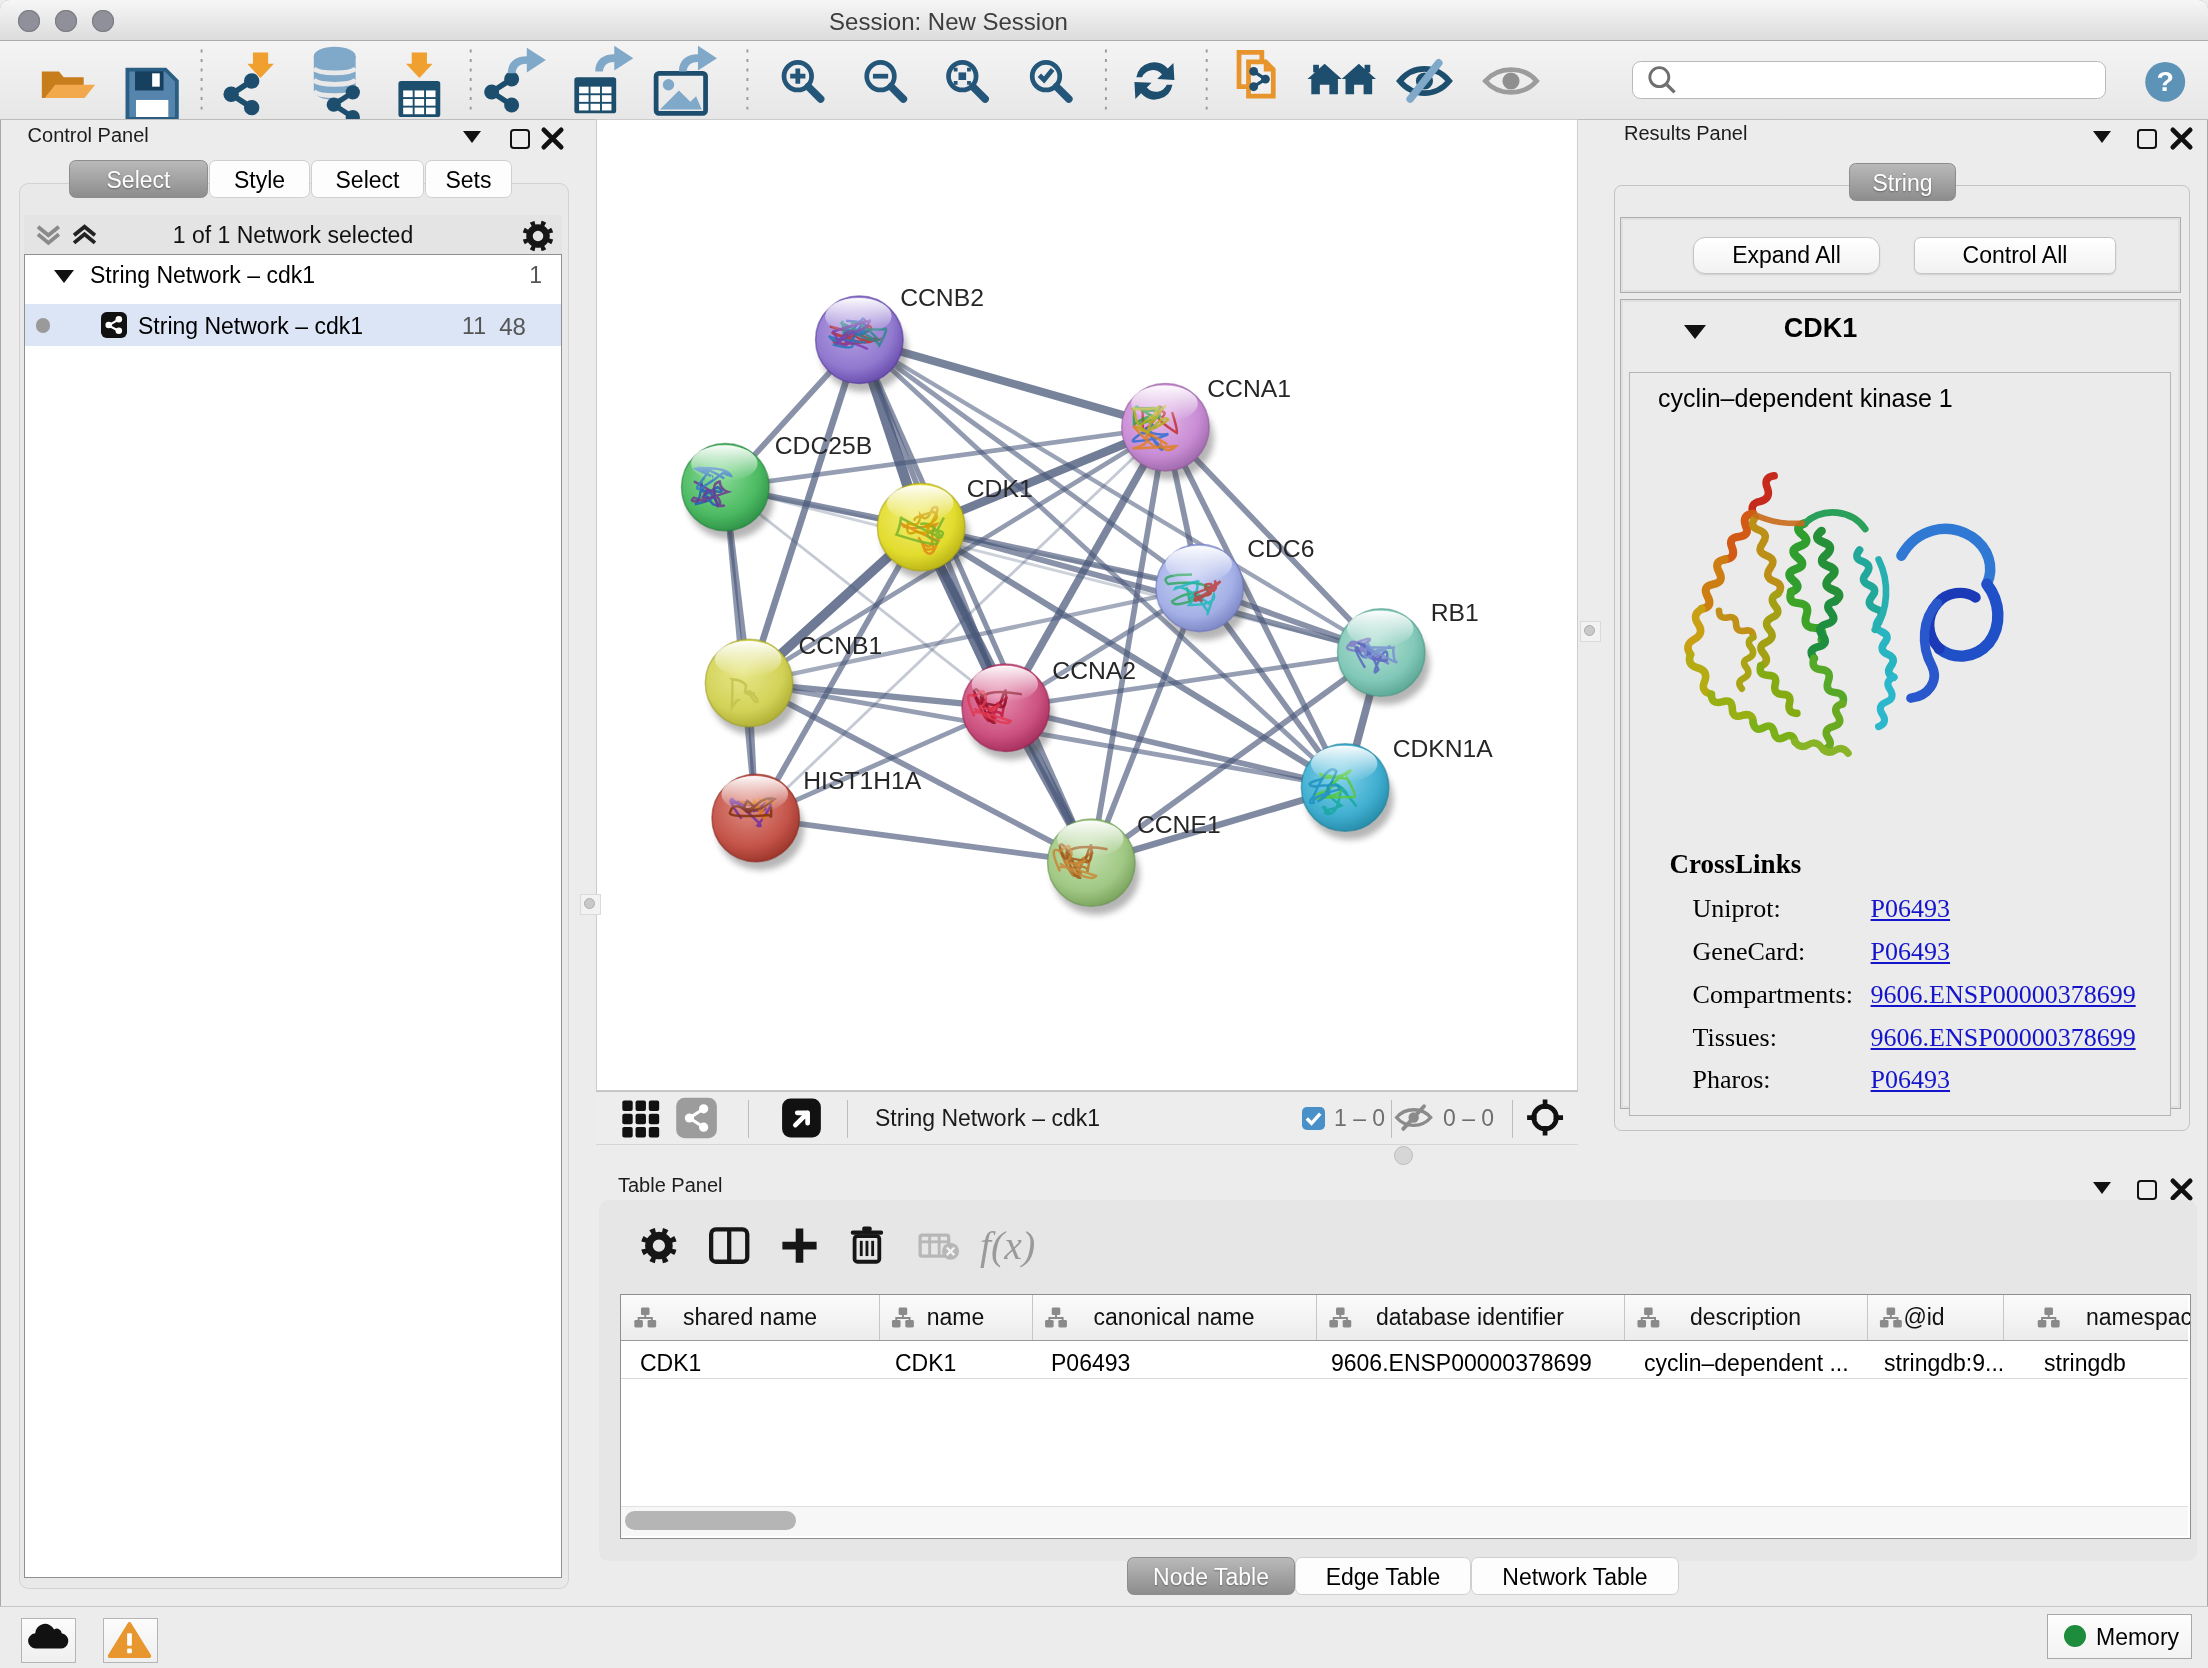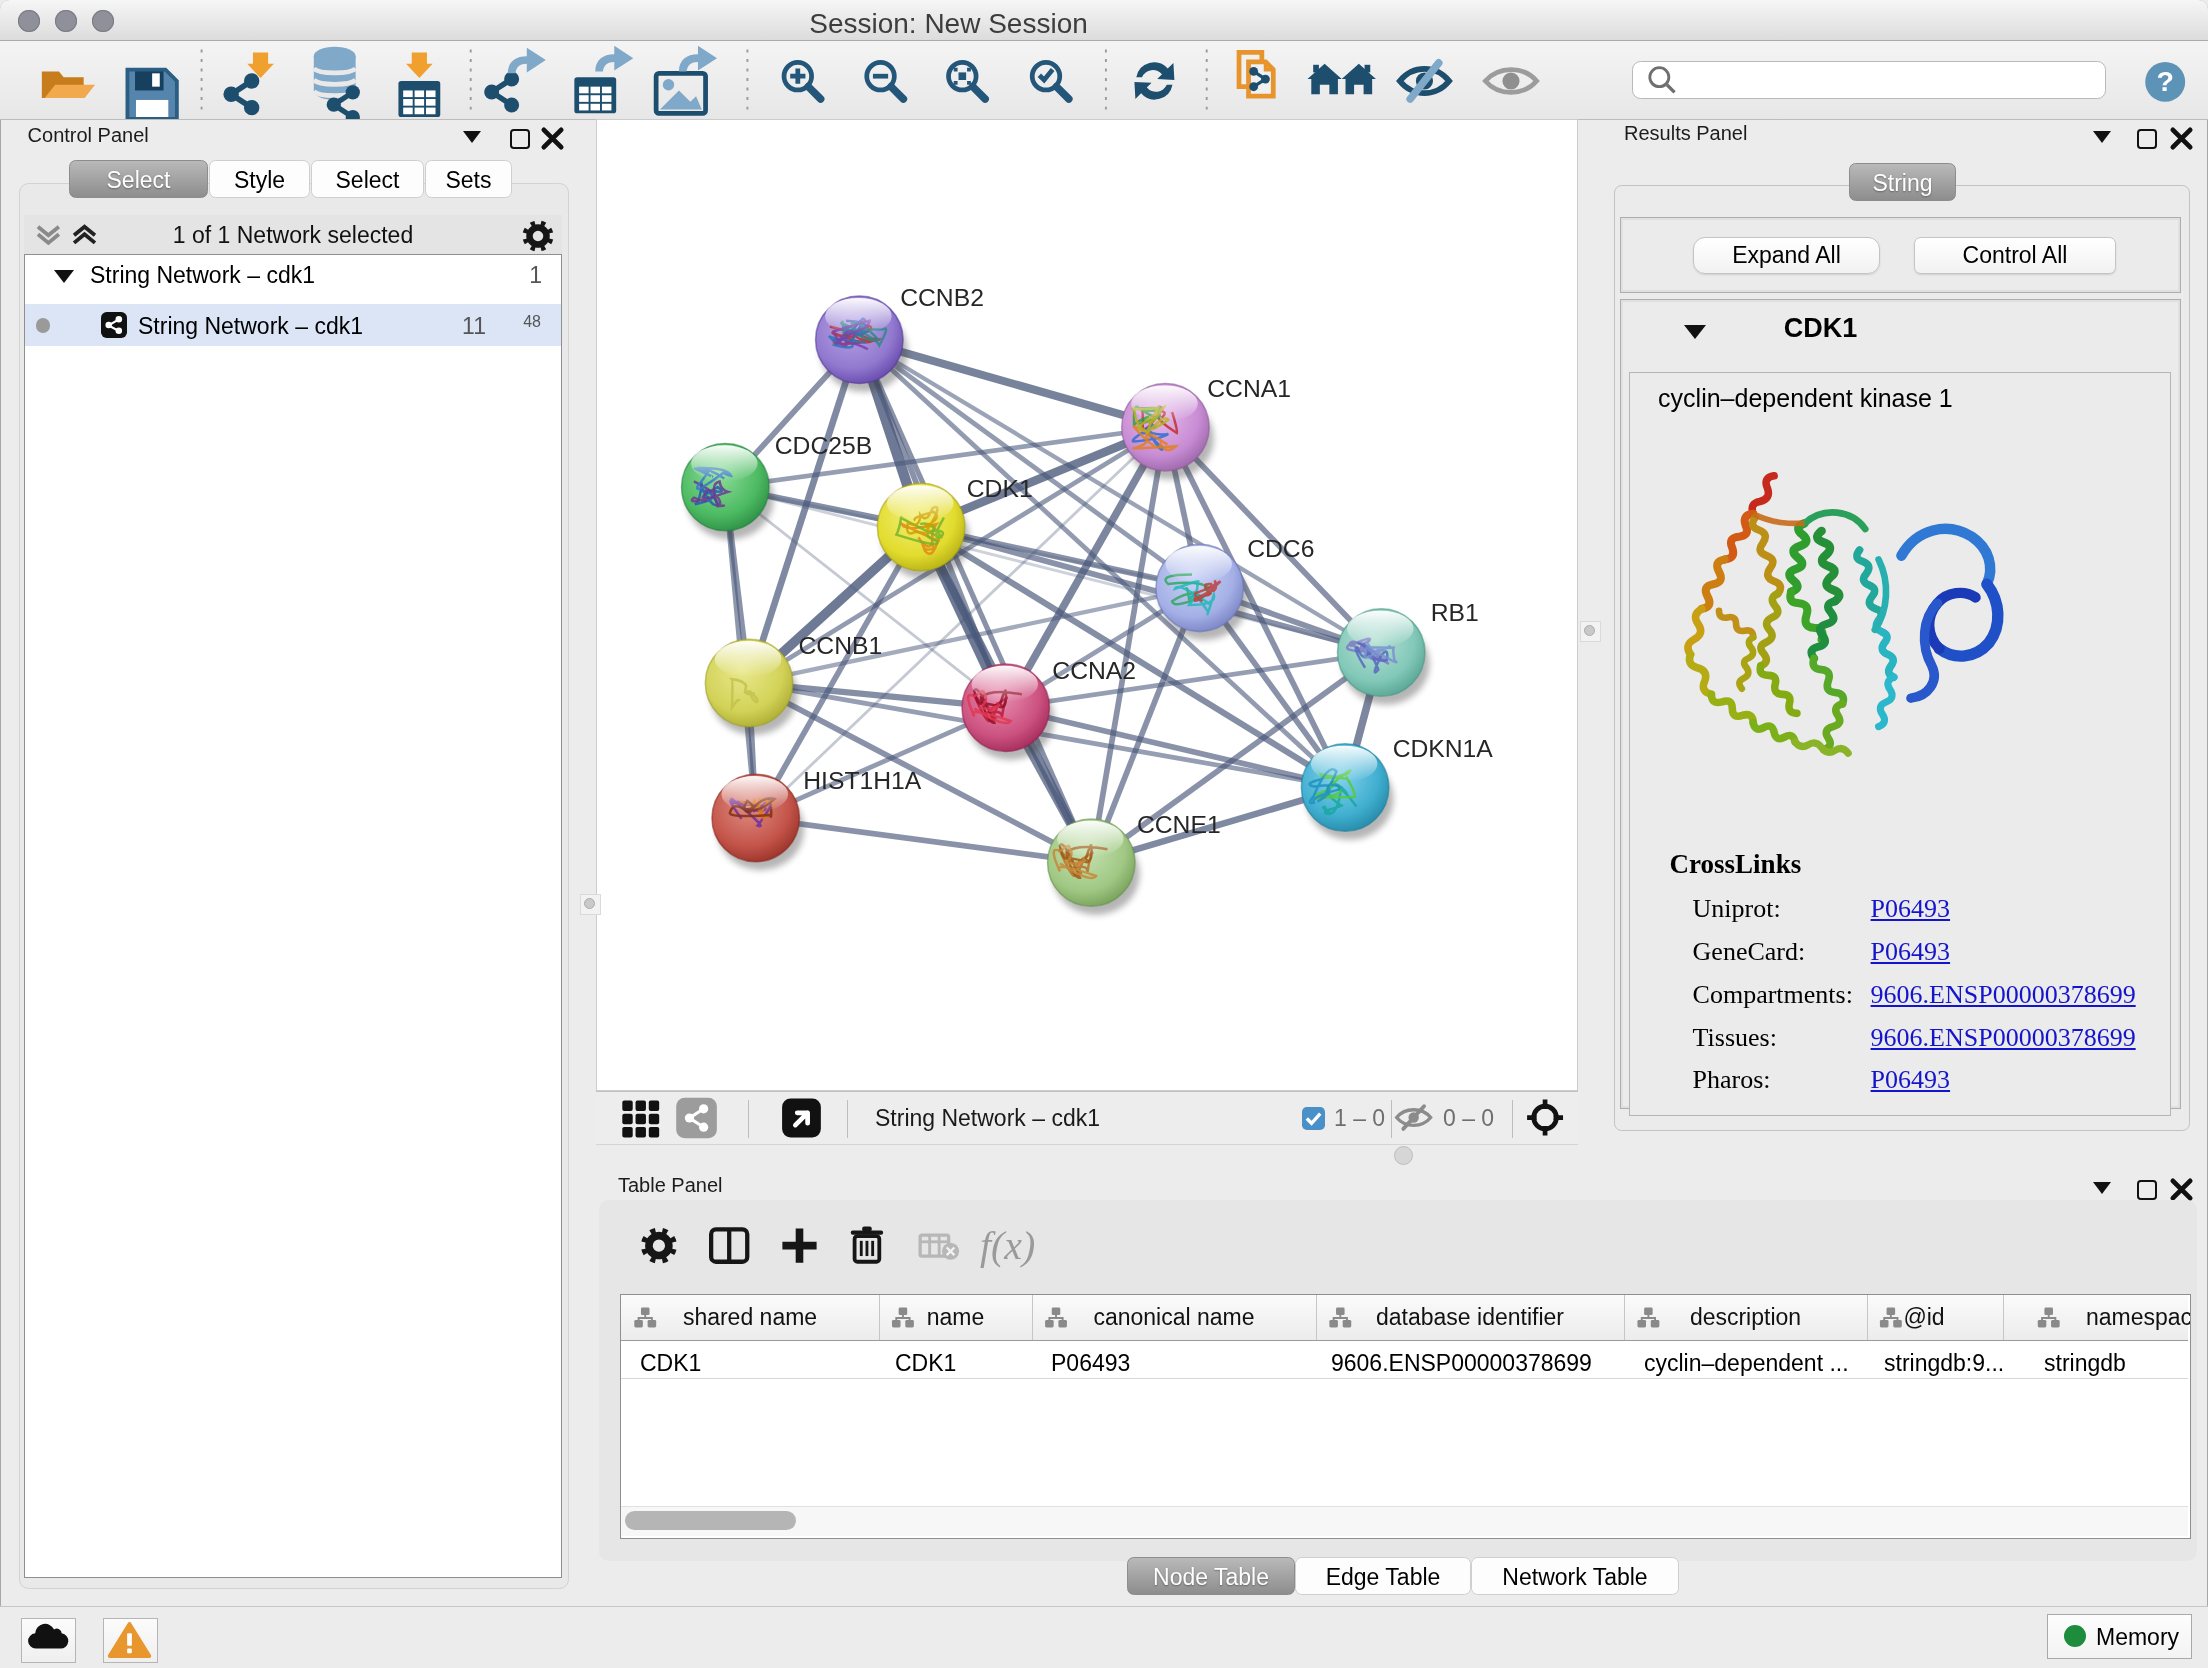--- a/index.html
+++ b/index.html
@@ -2,21 +2,21 @@
 <html style="font-size:15px"><head>
 <meta charset="utf-8">
 <style>
 html,body{margin:0;padding:0;}
 body{width:2208px;height:1668px;font-family:"Liberation Sans",sans-serif;background:#ececec;overflow:hidden;}
 #win{position:absolute;left:0;top:0;width:2208px;height:1668px;background:#ececec;border-radius:9.5px 9.5px 0 0;box-shadow:inset 0 0 0 1px #a8a8a8;}
 .abs{position:absolute;}
 
 #titlebar{left:0;top:0;width:2208px;height:40px;background:linear-gradient(#f6f6f6,#dcdcdc);border-bottom:1px solid #ababab;border-radius:9.5px 9.5px 0 0;}
 .tl{top:9.5px;width:22px;height:22px;border-radius:50%;background:#90909a;box-shadow:inset 0 0 0 1px #7c7c85;}
-#title{left:0;top:7.6px;width:1897px;text-align:center;font-size:28px;color:#3d3d3d;}
+#title{left:0;top:7.6px;width:1897px;text-align:center;font-size:24px;color:#3d3d3d;}
 
 #toolbar{left:0;top:41px;width:2208px;height:78px;background:linear-gradient(#f4f4f4,#e7e7e7);border-bottom:1px solid #bcbcbc;}
 
 .phead{font-size:20px;color:#1c1c1c;}
 .pbtn-tri{width:0;height:0;border-left:9.5px solid transparent;border-right:9.5px solid transparent;border-top:12.4px solid #111;}
 .pbtn-sq{width:16px;height:16px;border:2.9px solid #111;border-radius:3.8px;}
 
 .tab{height:38px;line-height:38px;text-align:center;font-size:23px;background:#fdfdfd;color:#000;border:1px solid #cfcfcf;border-radius:6.7px;box-sizing:border-box;}
 .tab.sel{background:linear-gradient(#b9b9b9,#8d8d8d);color:#fff;border:1px solid #8d8d8d;text-shadow:0 1px 1.9px rgba(0,0,0,.35);}
 
@@ -260,21 +260,21 @@
               <circle cx="18.5" cy="7.5" r="3.4"></circle>
               <circle cx="18.5" cy="19.5" r="3.4"></circle>
               <circle cx="8" cy="13.5" r="3.4"></circle>
               <path d="M8 12.4 L18.5 6.4 L19.6 8.4 L9 14.5Z"></path>
               <path d="M8 12.6 L18.5 18.5 L17.5 20.6 L7 14.7Z"></path>
             </g>
           </svg>
     </div>
     <div class="abs" style="left:113px;top:8.6px;font-size:23px;">String Network – cdk1</div>
     <div class="abs" style="left:404px;top:8.6px;width:57px;text-align:right;font-size:23px;color:#555;">11</div>
-    <div class="abs" style="left:459px;top:8.6px;width:57px;text-align:right;font-size:16px;color:#555;">48</div>
+    <div class="abs" style="left:459px;top:8.6px;width:57px;text-align:center;font-size:24px;color:#555;">48</div>
   </div>
 </div>
 
 <div class="abs" style="left:596px;top:119px;width:982px;height:972px;background:#fff;border:1px solid #cccccc;box-sizing:border-box;"></div>
 <div id="netsvg" class="abs" style="left:596px;top:119px;"><svg width="982" height="972" viewBox="0 0 1033 1022">
 <defs>
 <radialGradient id="gB2" cx="0.42" cy="0.36" r="0.75">
             <stop offset="0" stop-color="#b9a6e6"></stop>
             <stop offset="0.62" stop-color="#9179cf"></stop>
             <stop offset="1" stop-color="#57399e"></stop>

